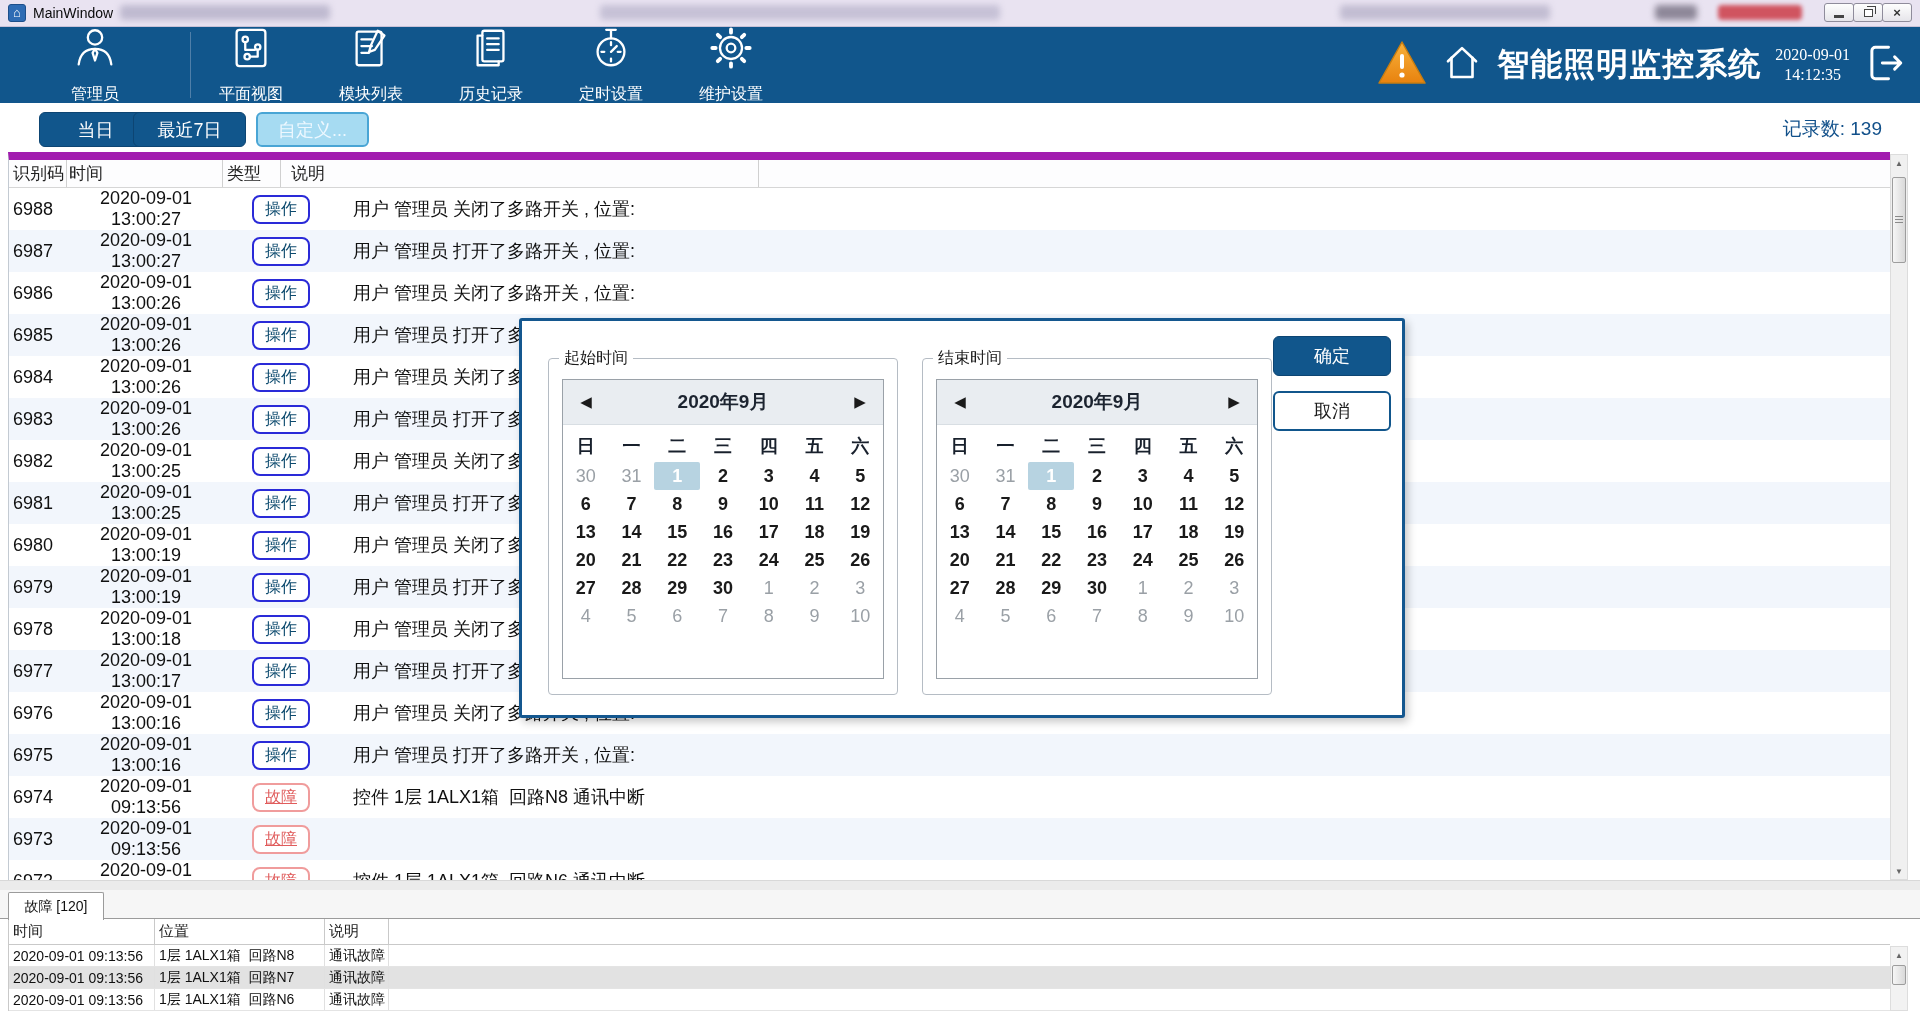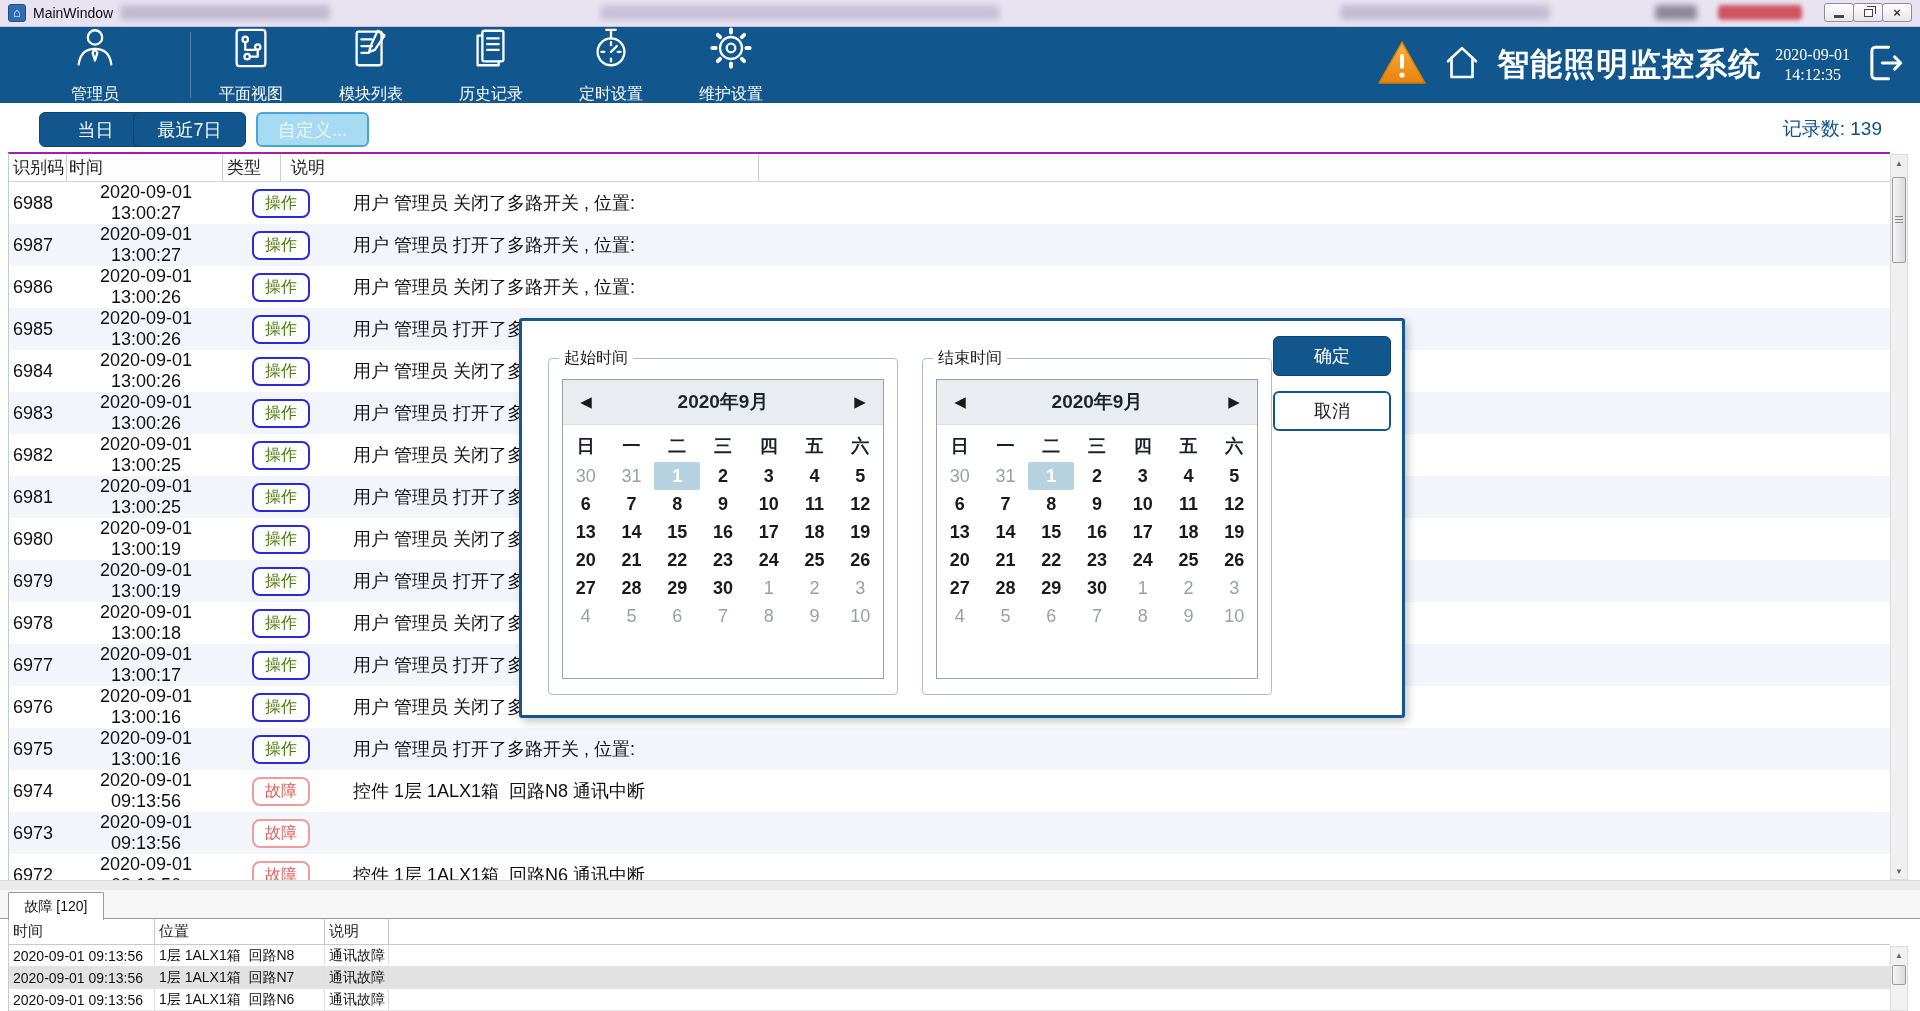--- a/index.html
+++ b/index.html
@@ -36,33 +36,33 @@
   .datetime { color: #fff; font-family: "Liberation Serif", "DejaVu Serif", serif; font-size: 16px; line-height: 20px; text-align: center; }
 
   
   .filterbar { position: absolute; top: 103px; left: 0; width: 100%; height: 49px; background: #fff; }
   .fbtn { position: absolute; top: 9px; width: 113px; height: 35px; border-radius: 6px; background: #11568c; border: 1px solid #0d4573; color: #fff; font-size: 18px; display: flex; align-items: center; justify-content: center; cursor: pointer; }
   .fbtn.b1 { left: 10px; margin-left: 29px; } .fbtn.b2 { left: 133px; } .fbtn.b3 { left: 256px; }
   .fbtn.active { background: #a6dbf2; border: 2px solid #49a5d5; color: #eef8ff; }
   .record-count { position: absolute; right: 38px; top: 13px; color: #11508a; font-size: 19px; }
 
   
-  .table-wrap { position: absolute; top: 152px; left: 8px; width: 1882px; height: 728px; background: #fff; border-top: 2px solid #a21caf; border-left: 1px solid #c3cad2; overflow: hidden; }
+  .table-wrap { position: absolute; top: 152px; left: 8px; width: 1882px; height: 728px; background: #fff; border-top: 8px solid #a21caf; border-left: 1px solid #c3cad2; overflow: hidden; }
   .thead { height: 28px; display: flex; align-items: stretch; background: #fdfdfe; border-bottom: 1px solid #d6d6d6; font-size: 17px; color: #222; }
   .th { display: flex; align-items: center; border-right: 1px solid #d0d0d0; padding-left: 4px; }
   .th-id { width: 58px; } .th-time { width: 156px; padding-left: 2px; } .th-type { width: 58px; } .th-desc { width: 478px; padding-left: 10px; } .th-fill { flex: 1; border-right: none; }
   .trow { height: 42px; display: flex; align-items: center; font-size: 18px; color: #101010; }
   .trow.alt { background: #f2f6fc; }
   .td-id { width: 58px; padding-left: 4px; }
   .td-time { width: 156px; padding-left: 2px; text-align: center; }
   .td-type { width: 116px; display: flex; justify-content: center; }
   .td-desc { flex: 1; padding-left: 14px; white-space: pre; overflow: hidden; }
   .badge { min-width: 58px; height: 29px; padding: 0 8px; border: 2px solid; border-radius: 8px; display: flex; align-items: center; justify-content: center; font-size: 16px; background: #fff; }
-  .badge.op { border-color: #2a2ad8; color: #4d7c0f; }
-  .badge.fault { border-color: #f09c9c; color: #e05c5c; }
+  .badge.op { border-color: #2a2ad8; color: #0c4a6e; }
+  .badge.fault { border-color: #f09c9c; color: #e05c5c; text-decoration: underline; }
 
   
   .v-scroll { position: absolute; left: 1890px; top: 154px; width: 18px; height: 726px; background: #f0f0f0; border: 1px solid #dcdcdc; }
   .sb-btn { height: 16px; display: flex; align-items: center; justify-content: center; font-size: 8px; color: #666; cursor: pointer; }
   .sb-btn.down { position: absolute; bottom: 0; left: 0; right: 0; }
   .sb-thumb { position: absolute; left: 1px; right: 1px; top: 22px; height: 86px; background: linear-gradient(to right, #f6f6f6, #d9d9d9); border: 1px solid #9d9d9d; border-radius: 2px; display: flex; align-items: center; justify-content: center; cursor: pointer; }
   .grip { width: 8px; height: 8px; background: repeating-linear-gradient(to bottom, #8a8a8a 0 1px, transparent 1px 3px); }
 
   
   .dialog { position: absolute; left: 519px; top: 318px; width: 886px; height: 400px; background: #fff; border: 3px solid #14578f; border-radius: 3px; box-shadow: 3px 4px 8px rgba(0,0,0,0.22); z-index: 10; }

